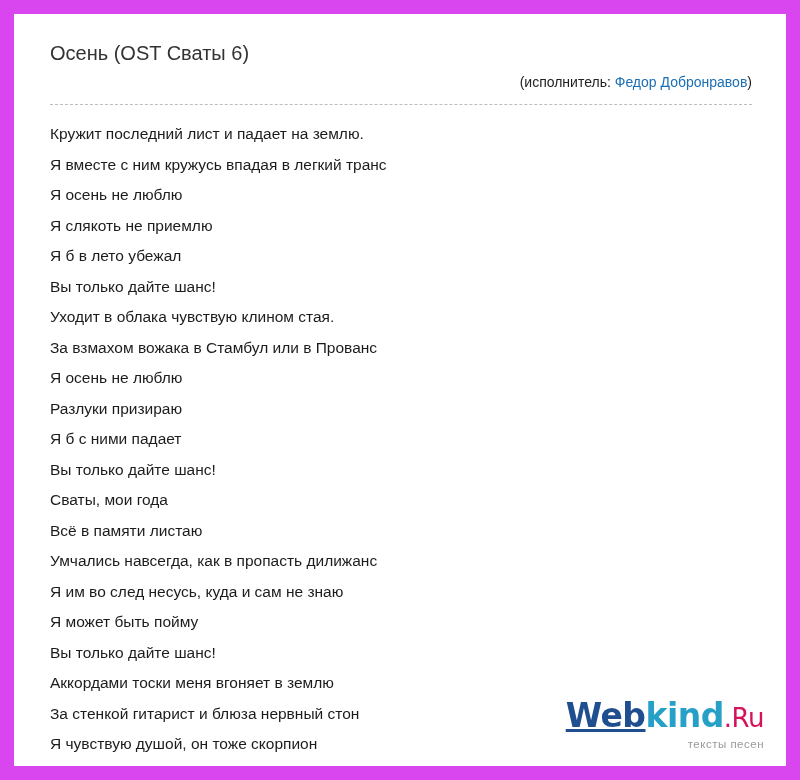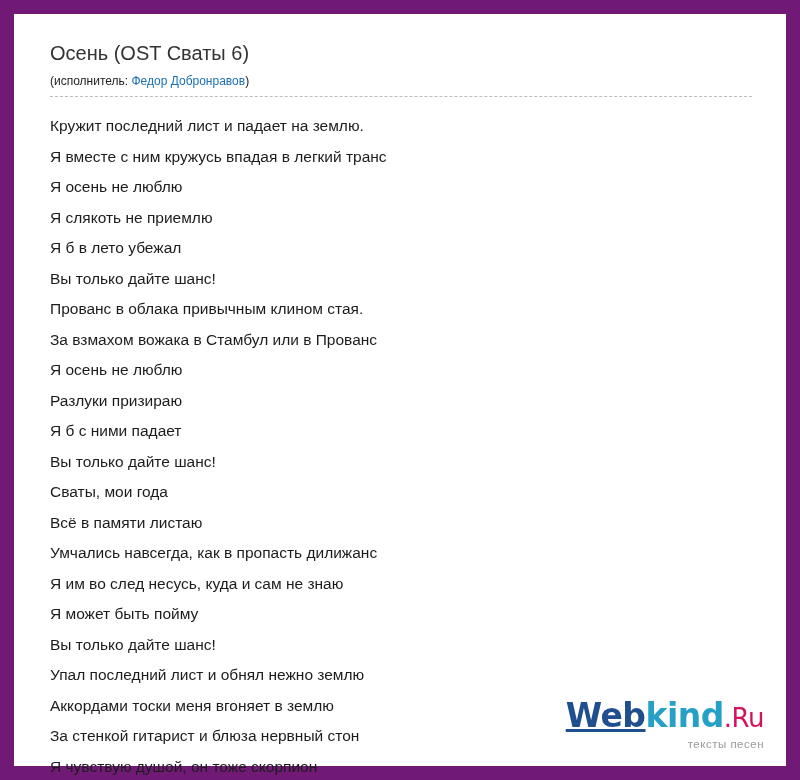--- a/index.html
+++ b/index.html
@@ -10,21 +10,21 @@
     width: 800px;
     height: 780px;
     background: #f5f5f5;
     font-family: "Liberation Sans", sans-serif;
     overflow: hidden;
   }
   .page {
     position: relative;
     width: 800px;
     height: 780px;
-    background: #701a75;
+    background: #d946ef;
     box-sizing: border-box;
   }
   .card {
     position: absolute;
     left: 14px;
     top: 14px;
     right: 14px;
     bottom: 14px;
     background: #ffffff;
     box-sizing: border-box;
@@ -33,25 +33,26 @@
     padding: 26px 30px 0 36px;
   }
   .song-title {
     font-size: 20px;
     color: #333333;
     font-weight: normal;
     margin: 0 0 8px 0;
     line-height: 26px;
   }
   .performer-line {
-    font-size: 12px;
+    font-size: 14px;
     color: #222222;
-    padding-bottom: 8px;
+    padding-bottom: 14px;
     border-bottom: 1px dashed #bdbdbd;
     margin-right: 4px;
+    text-align: right;
   }
   .performer-link {
     color: #1a6fb5;
     text-decoration: none;
   }
   .lyrics {
     margin-top: 14px;
     font-size: 15.5px;
     color: #1c1c1c;
     line-height: 30.5px;
@@ -102,33 +103,32 @@
 
       <div class="performer-line"><span>(исполнитель: </span><a class="performer-link" href="#">Федор Добронравов</a><span>)</span></div>
 
       <div class="lyrics">
         <div class="line">Кружит последний лист и падает на землю.</div>
         <div class="line">Я вместе с ним кружусь впадая в легкий транс</div>
         <div class="line">Я осень не люблю</div>
         <div class="line">Я слякоть не приемлю</div>
         <div class="line">Я б в лето убежал</div>
         <div class="line">Вы только дайте шанс!</div>
-        <div class="line">Прованс в облака привычным клином стая.</div>
+        <div class="line">Уходит в облака чувствую клином стая.</div>
         <div class="line">За взмахом вожака в Стамбул или в Прованс</div>
         <div class="line">Я осень не люблю</div>
         <div class="line">Разлуки призираю</div>
         <div class="line">Я б с ними падает</div>
         <div class="line">Вы только дайте шанс!</div>
         <div class="line">Сваты, мои года</div>
         <div class="line">Всё в памяти листаю</div>
         <div class="line">Умчались навсегда, как в пропасть дилижанс</div>
         <div class="line">Я им во след несусь, куда и сам не знаю</div>
         <div class="line">Я может быть пойму</div>
         <div class="line">Вы только дайте шанс!</div>
-        <div class="line">Упал последний лист и обнял нежно землю</div>
         <div class="line">Аккордами тоски меня вгоняет в землю</div>
         <div class="line">За стенкой гитарист и блюза нервный стон</div>
         <div class="line">Я чувствую душой, он тоже скорпион</div>
 
       </div>
     </div>
 
     <div class="logo">
       <div class="logo-main"><span class="logo-web">Web</span><span class="logo-kind">kind</span><span class="logo-ru">.Ru</span></div>
       <div class="logo-sub">тексты песен</div>

